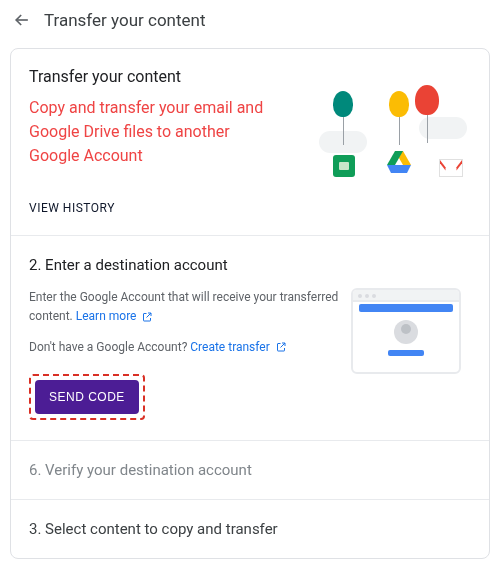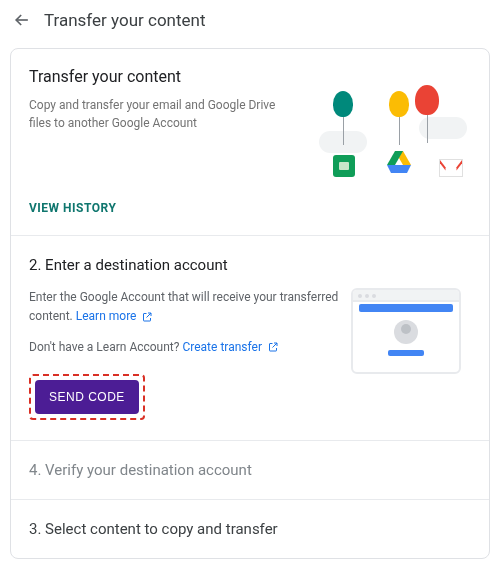--- a/index.html
+++ b/index.html
@@ -21,25 +21,25 @@
     border: 1px solid #dfe1e5;
     border-radius: 8px;
     background:#fff;
   }
   .top-row {
     display:flex; justify-content:space-between;
     padding: 18px 18px 0 18px;
   }
   .top-left { flex:1; padding-right:10px;}
   .section-title { font-size:16px; font-weight:400; color:#202124; margin-bottom:10px;}
-  .section-desc { font-size:12px; color:#737373; line-height:1.5; max-width:250px;}
+  .section-desc { font-size:16px; color:#ef4444; line-height:1.5; max-width:250px;}
   .view-history {
     padding: 24px 18px 20px 18px;
     font-size: 12px; letter-spacing: .5px;
-    color:#0f766e; font-weight:700; cursor:pointer;
+    color:#0f172a; font-weight:400; cursor:pointer;
   }
   .illus { width: 160px; height: 110px; flex-shrink:0; position:relative;}
   .sep { height:1px; background:#e8eaed; width:100%; }
 
   .step { padding: 20px 18px; }
   .step-title { font-size:15px; color:#202124; margin-bottom:14px; font-weight:400;}
   .step-row { display:flex; justify-content:space-between; gap:12px;}
   .step-left { flex:1; }
   .step-desc { font-size:12px; color:#5f6368; line-height:1.6; margin-bottom:10px;}
   .link { color:#1a73e8; cursor:pointer;}
@@ -172,21 +172,21 @@
                   <path d="M14 4h6v6"></path>
                     <path d="M20 4l-9 9"></path>
                     <path d="M19 14v5a1 1 0 0 1-1 1H6a1 1 0 0 1-1-1V6a1 1 0 0 1 1-1h5"></path>
                 </svg>
               </span>
             </span>
           </div>
 
 
           <div class="no-acct">
-            <span>Don't have a Learn Account?</span>
+            <span>Don't have a Google Account?</span>
             <span class="link">
               <span>Create transfer</span>
               <span class="ext-icon">
                 <svg viewBox="0 0 24 24" width="12" height="12" fill="none" stroke="#1a73e8" stroke-width="2">
                   <path d="M14 4h6v6"></path>
                     <path d="M20 4l-9 9"></path>
                     <path d="M19 14v5a1 1 0 0 1-1 1H6a1 1 0 0 1-1-1V6a1 1 0 0 1 1-1h5"></path>
                 </svg>
               </span>
             </span>
@@ -203,19 +203,19 @@
             <div class="addrbar"></div>
             <div class="avatar-circle"></div>
             <div class="bar-blue"></div>
             <div class="dots"><span class="r"></span><span class="y"></span><span class="g"></span><span class="b"></span></div>
           </div>
         </div>
       </div>
     </div>
 
     <div class="sep"></div>
-    <div class="step-collapsed">4. Verify your destination account</div>
+    <div class="step-collapsed">6. Verify your destination account</div>
 
     <div class="sep"></div>
     <div class="step-collapsed" style="color:#3c4043;">3. Select content to copy and transfer</div>
 
   </div>
 </div>
 
 </body></html>

